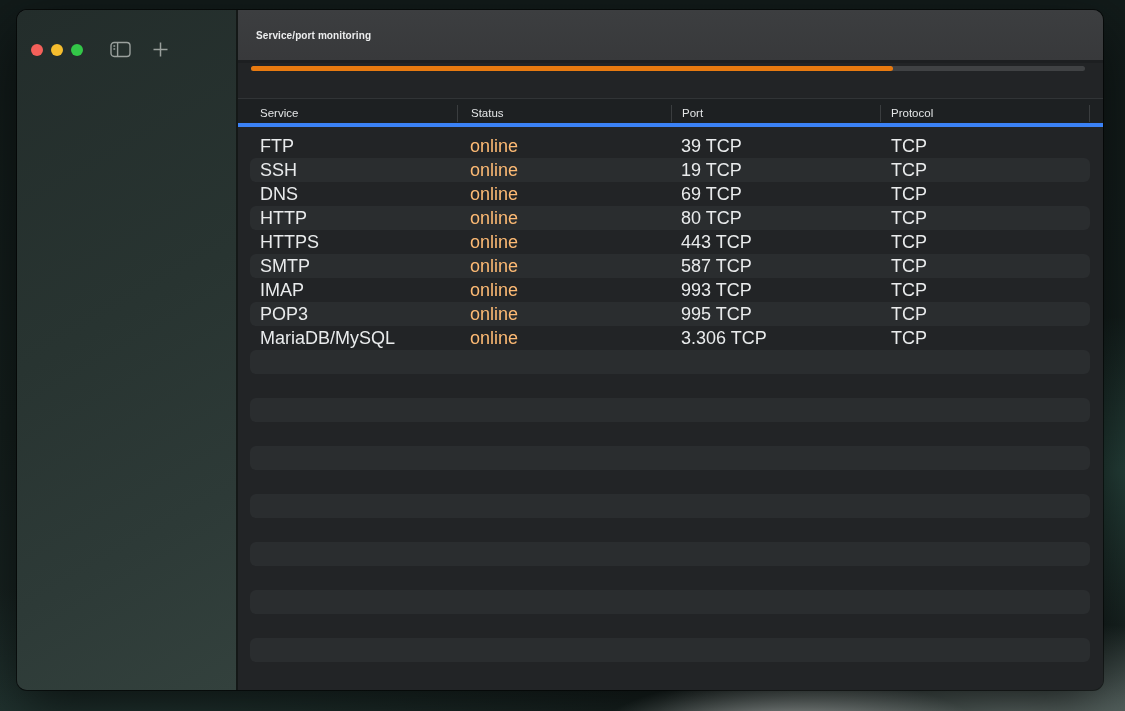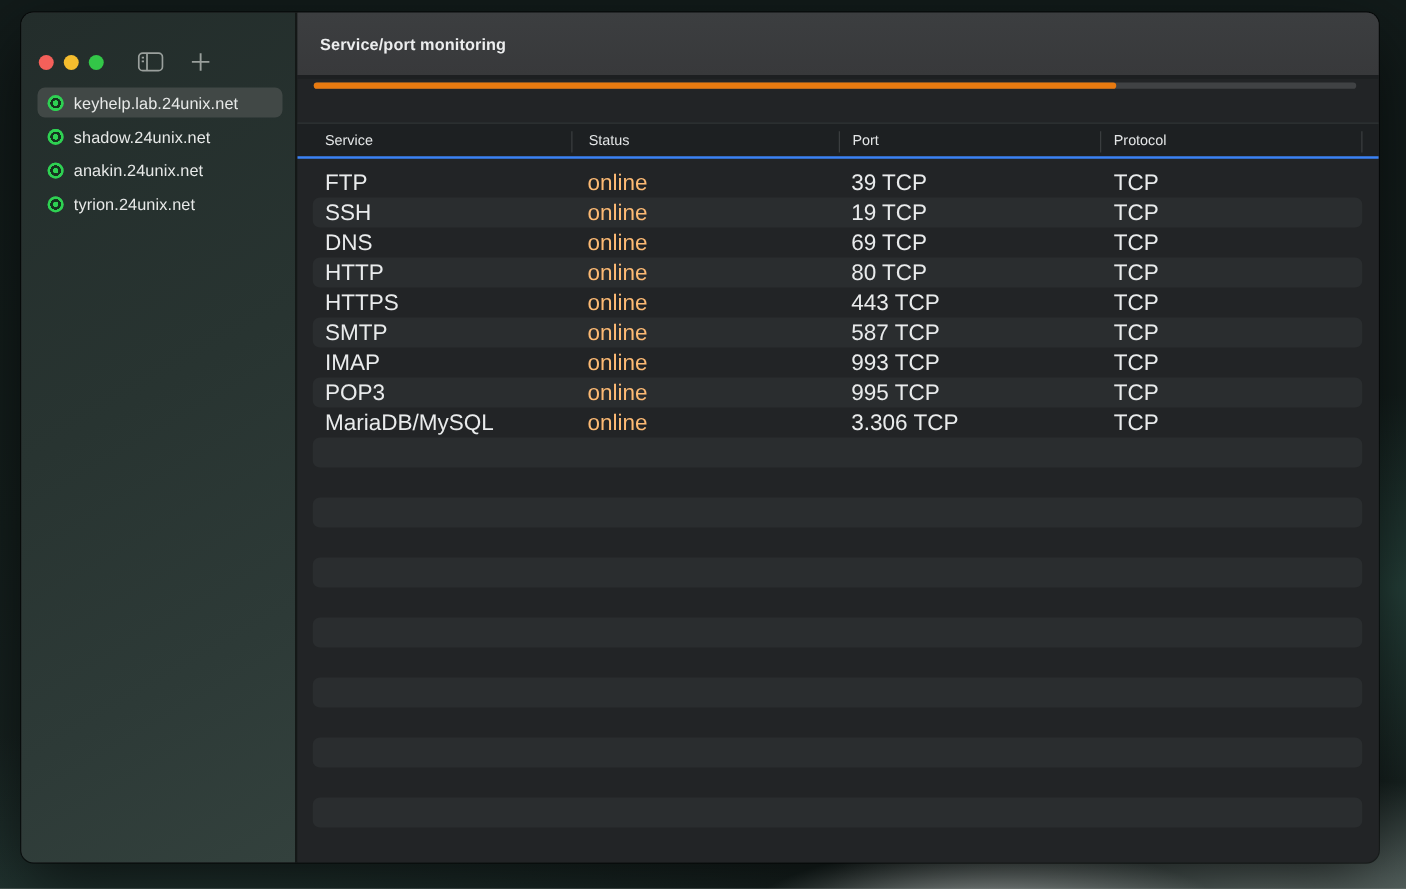--- a/index.html
+++ b/index.html
@@ -41,40 +41,40 @@
     width:13px; height:13px; border-radius:50%; flex:0 0 13px;
     background:radial-gradient(circle at 50% 50%, #2ed152 0 2.2px, #16331f 2.3px 4.2px, #2ed152 4.3px 6.6px, rgba(0,0,0,0) 6.7px);
   }
   
   .main { flex:1 1 auto; position:relative; background:#222426; }
   .main-titlebar {
     height:53px; background:linear-gradient(#3c3e40,#38393b);
     border-bottom:3px solid #1d1f21;
     display:flex; align-items:center; padding-left:18px;
   }
-  .page-title { font-size:13px; font-weight:bold; color:#ecedee; letter-spacing:.1px; }
+  .page-title { font-size:10px; font-weight:bold; color:#ecedee; letter-spacing:.1px; }
   .progress-track {
     position:absolute; left:13px; top:56px; width:834px; height:5px;
     background:#404244; border-radius:2.5px;
   }
   .progress-fill { height:100%; border-radius:2.5px; background:#e87a10; }
   .seg-control {
     position:absolute; top:64px; left:50%; transform:translateX(-50%);
     height:22px; display:flex; align-items:center;
     background:#1d1f21; border-radius:7px; padding:1px;
   }
   .seg {
     height:20px; display:flex; align-items:center; padding:0 13px;
     font-size:12px; color:#e3e4e5; border-radius:6px; cursor:default; white-space:nowrap;
   }
   .seg.selected { background:#5c5f61; }
   .seg-divider { width:1px; height:12px; background:#3b3e40; flex:0 0 1px; }
   .table-head {
     position:absolute; left:0; right:0; top:88px; height:29px;
-    background:#1d2022; border-top:1px solid #313436; border-bottom:2px solid #3b82f6;
+    background:#1d2022; border-top:1px solid #313436; border-bottom:4px solid #3b82f6;
   }
   .th { position:absolute; top:0; line-height:28px; font-size:11.5px; color:#e3e5e6; font-weight:normal; }
   .th-sep { position:absolute; top:6px; width:1px; height:17px; background:#3a3d3f; }
   .rows { position:absolute; left:12px; top:124px; width:840px; bottom:0; overflow:hidden; }
   .row { height:24px; border-radius:6px; position:relative; }
   .row.striped { background:#2a2d2f; }
   .cell { position:absolute; top:0; line-height:24px; font-size:18px; color:#e9ebec; white-space:nowrap; }
   .c0 { left:10px; } .c1 { left:220px; } .c2 { left:431px; } .c3 { left:641px; }
   .cell.online { color:#fdba74; }
 </style>
@@ -103,38 +103,20 @@
 
     <div class="sb-iconbtn" style="left:131px;">
       <span>
         <svg width="17" height="17" viewBox="0 0 17 17" stroke="#9aa09d" stroke-width="1.5">
           <line x1="8.5" y1="1.5" x2="8.5" y2="15.5"></line>
           <line x1="1.5" y1="8.5" x2="15.5" y2="8.5"></line>
         </svg>
       </span>
     </div>
 
-    <div class="sb-list">
-        <div class="sb-item selected">
-          <span class="status-dot"></span>
-          <span>keyhelp.lab.24unix.net</span>
-        </div>
-        <div class="sb-item">
-          <span class="status-dot"></span>
-          <span>shadow.24unix.net</span>
-        </div>
-        <div class="sb-item">
-          <span class="status-dot"></span>
-          <span>anakin.24unix.net</span>
-        </div>
-        <div class="sb-item">
-          <span class="status-dot"></span>
-          <span>tyrion.24unix.net</span>
-        </div>
-      </div>
   </div>
 
   <div class="main">
     <div class="main-titlebar">
       <span class="page-title">Service/port monitoring</span>
     </div>
 
     <div class="progress-track">
       <div class="progress-fill" style="width: 77%; background: rgb(232, 122, 16);"></div>
     </div>

